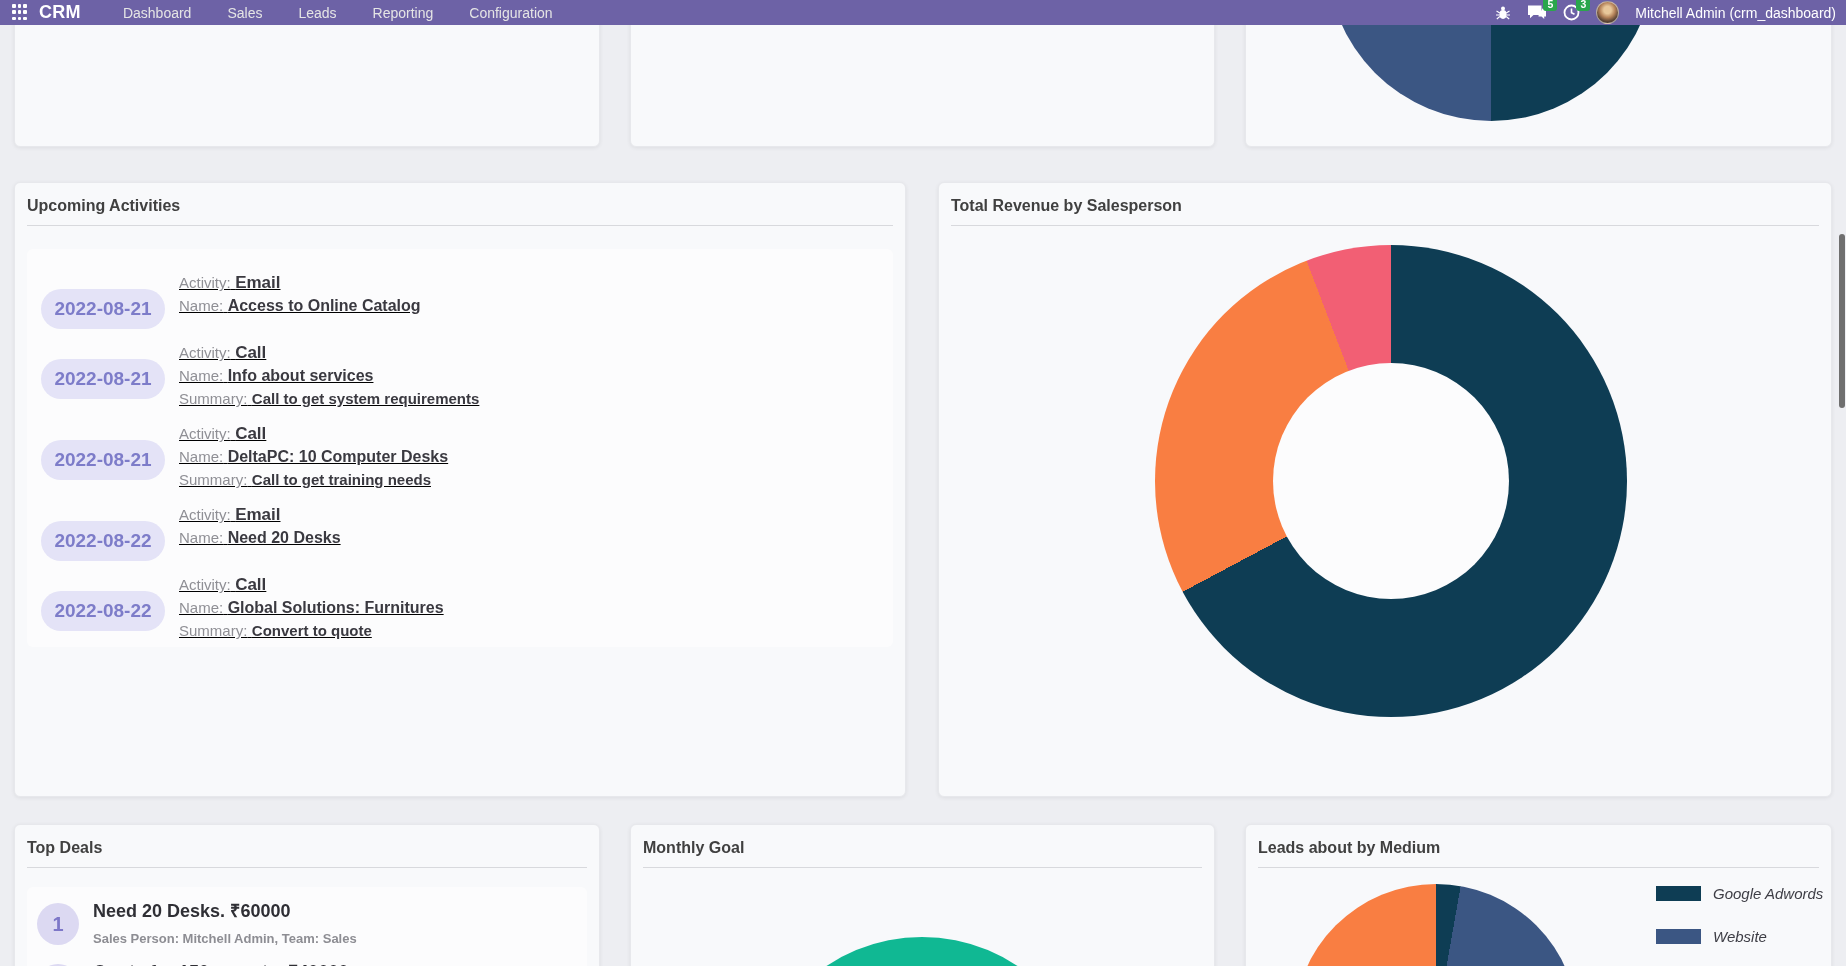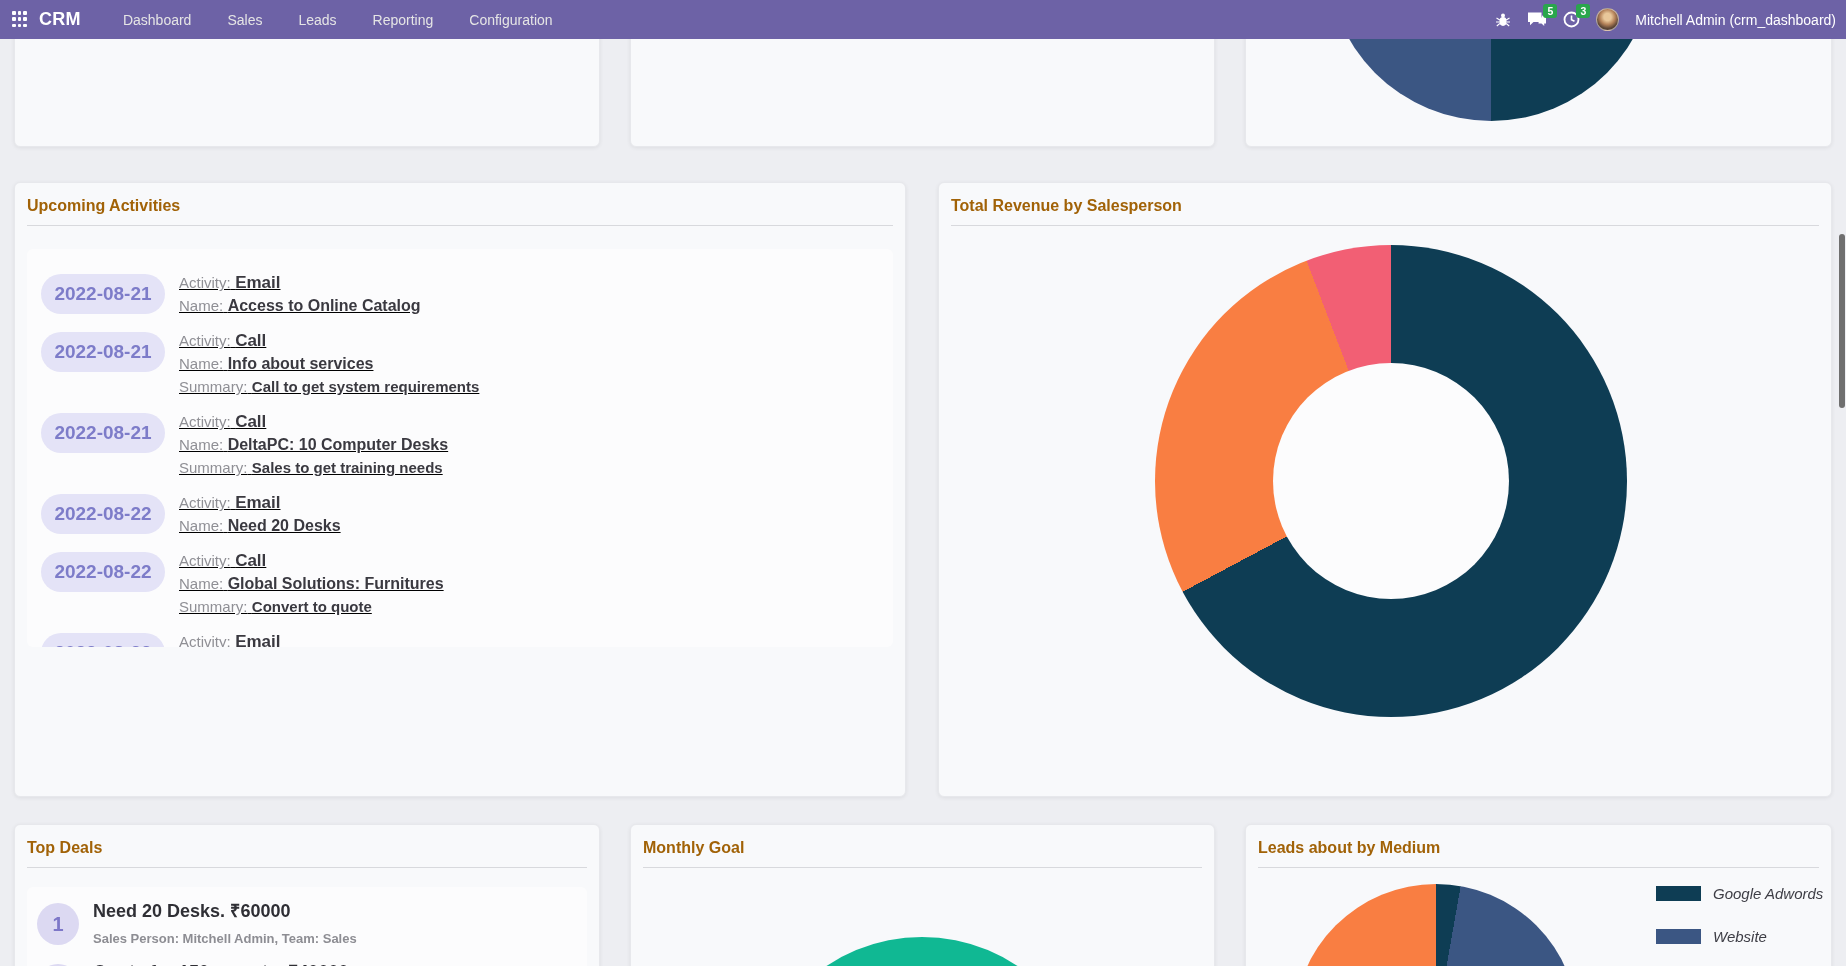--- a/index.html
+++ b/index.html
@@ -1,57 +1,57 @@
 <!DOCTYPE html>
 <html><head>
 <meta charset="utf-8">
 <style>
   * { margin:0; padding:0; box-sizing:border-box; }
   html,body { width:1846px; height:966px; overflow:hidden;
     font-family:"Liberation Sans", sans-serif; background:#edeef2; }
 
   
-  .navbar { position:absolute; left:0; top:0; width:1846px; height:39px;
+  .navbar { position:absolute; left:0; top:0; width:1846px; height:25px;
     background:#6d62a6; color:#fff; display:flex; align-items:center; z-index:50; }
   .nav-left { display:flex; align-items:center; gap:10px; padding-left:12px; }
   .grid-icon { width:17px; height:17px; display:flex; flex-wrap:wrap; gap:2px; cursor:pointer; }
   .grid-icon i { width:3.5px; height:3.5px; background:#fff; border-radius:1px; }
   .app-name { font-size:18px; font-weight:bold; margin-right:18px; letter-spacing:.3px; }
   .nav-menu { display:flex; gap:8px; }
   .nav-item { font-size:14px; padding:7px 14px; color:#e5e5e5; cursor:pointer; }
   .nav-right { margin-left:auto; display:flex; align-items:center; gap:16px; padding-right:10px; }
   .nav-ico { position:relative; display:flex; align-items:center; cursor:pointer; }
   .badge { position:absolute; top:-7px; right:-10px; background:#2aa64c; color:#fff;
     font-size:10.5px; font-weight:bold; padding:1px 4px; border-radius:3px; line-height:12px; }
   .avatar { width:23px; height:23px; border-radius:50%;
     background:radial-gradient(circle at 50% 38%, #e8c79a 22%, #b5835a 45%, #5d4636 68%, #39302b 100%);
     border:1px solid rgba(255,255,255,.5); }
   .user-name { font-size:14px; color:#fff; }
 
   
   .card { position:absolute; background:#f8f9fb; border:1px solid #e7e8ec;
     border-radius:6px; box-shadow:0 1px 4px rgba(0,0,0,.07); overflow:hidden; }
-  .card-title { font-size:16px; font-weight:bold; color:#a16207; padding:14px 12px 10px 12px; }
+  .card-title { font-size:16px; font-weight:bold; color:#404040; padding:14px 12px 10px 12px; }
   .card-divider { height:1px; background:#d8d9dd; margin:0 12px; }
   .inner-panel { position:absolute; left:12px; right:12px; background:#fcfcfd; border-radius:6px; overflow:hidden; }
 
   
   .card.r1a { left:14px;  top:-80px; width:586px; height:227px; }
   .card.r1b { left:630px; top:-80px; width:585px; height:227px; }
   .card.r1c { left:1245px;top:-80px; width:587px; height:227px; }
   .cut-pie { position:absolute; left:81px; top:-128px; width:328px; height:328px; border-radius:50%;
     background:conic-gradient(#0e3d54 0 180deg, #3b5683 180deg 360deg); }
 
   
   .card.upc { left:14px; top:182px; width:892px; height:615px; }
   .act-panel { top:66px; height:398px; padding:22px 0 0 14px; }
   .act-row { display:flex; align-items:flex-start; margin-bottom:12px; cursor:pointer; }
   .act-date { width:124px; height:40px; background:#e4e3f7; color:#7d7cc9; font-weight:bold;
     font-size:19px; border-radius:20px; display:flex; align-items:center; justify-content:center;
-    flex-shrink:0; margin-top:3px; }
+    flex-shrink:0; margin-top:18px; }
   .act-text { margin-left:14px; }
   .act-line { line-height:23px; white-space:nowrap;text-decoration:underline; }
   .lbl { color:#8f8f95; font-size:15px; }
   .val { color:#3a3940; font-weight:bold; font-size:16px; }
   .val.big { font-size:17px; }
 
   
   .card.rev { left:938px; top:182px; width:894px; height:615px; }
   .donut { position:absolute; left:216px; top:62px; width:472px; height:472px; border-radius:50%;
     background:conic-gradient(#0e3d54 0 242deg, #f97e42 242deg 339deg, #f25f74 339deg 360deg); cursor:pointer; }
@@ -175,21 +175,21 @@
         <div class="act-line"><span class="lbl">Name:</span> <span class="val">Info about services</span></div>
         <div class="act-line"><span class="lbl">Summary:</span> <span class="val" style="font-size:15px">Call to get system requirements</span></div>
       </div>
     </div>
 
     <div class="act-row">
       <div class="act-date">2022-08-21</div>
       <div class="act-text">
         <div class="act-line"><span class="lbl">Activity:</span> <span class="val big">Call</span></div>
         <div class="act-line"><span class="lbl">Name:</span> <span class="val">DeltaPC: 10 Computer Desks</span></div>
-        <div class="act-line"><span class="lbl">Summary:</span> <span class="val" style="font-size:15px">Sales to get training needs</span></div>
+        <div class="act-line"><span class="lbl">Summary:</span> <span class="val" style="font-size:15px">Call to get training needs</span></div>
       </div>
     </div>
 
     <div class="act-row">
       <div class="act-date">2022-08-22</div>
       <div class="act-text">
         <div class="act-line"><span class="lbl">Activity:</span> <span class="val big">Email</span></div>
         <div class="act-line"><span class="lbl">Name:</span> <span class="val">Need 20 Desks</span></div>
       </div>
     </div>

